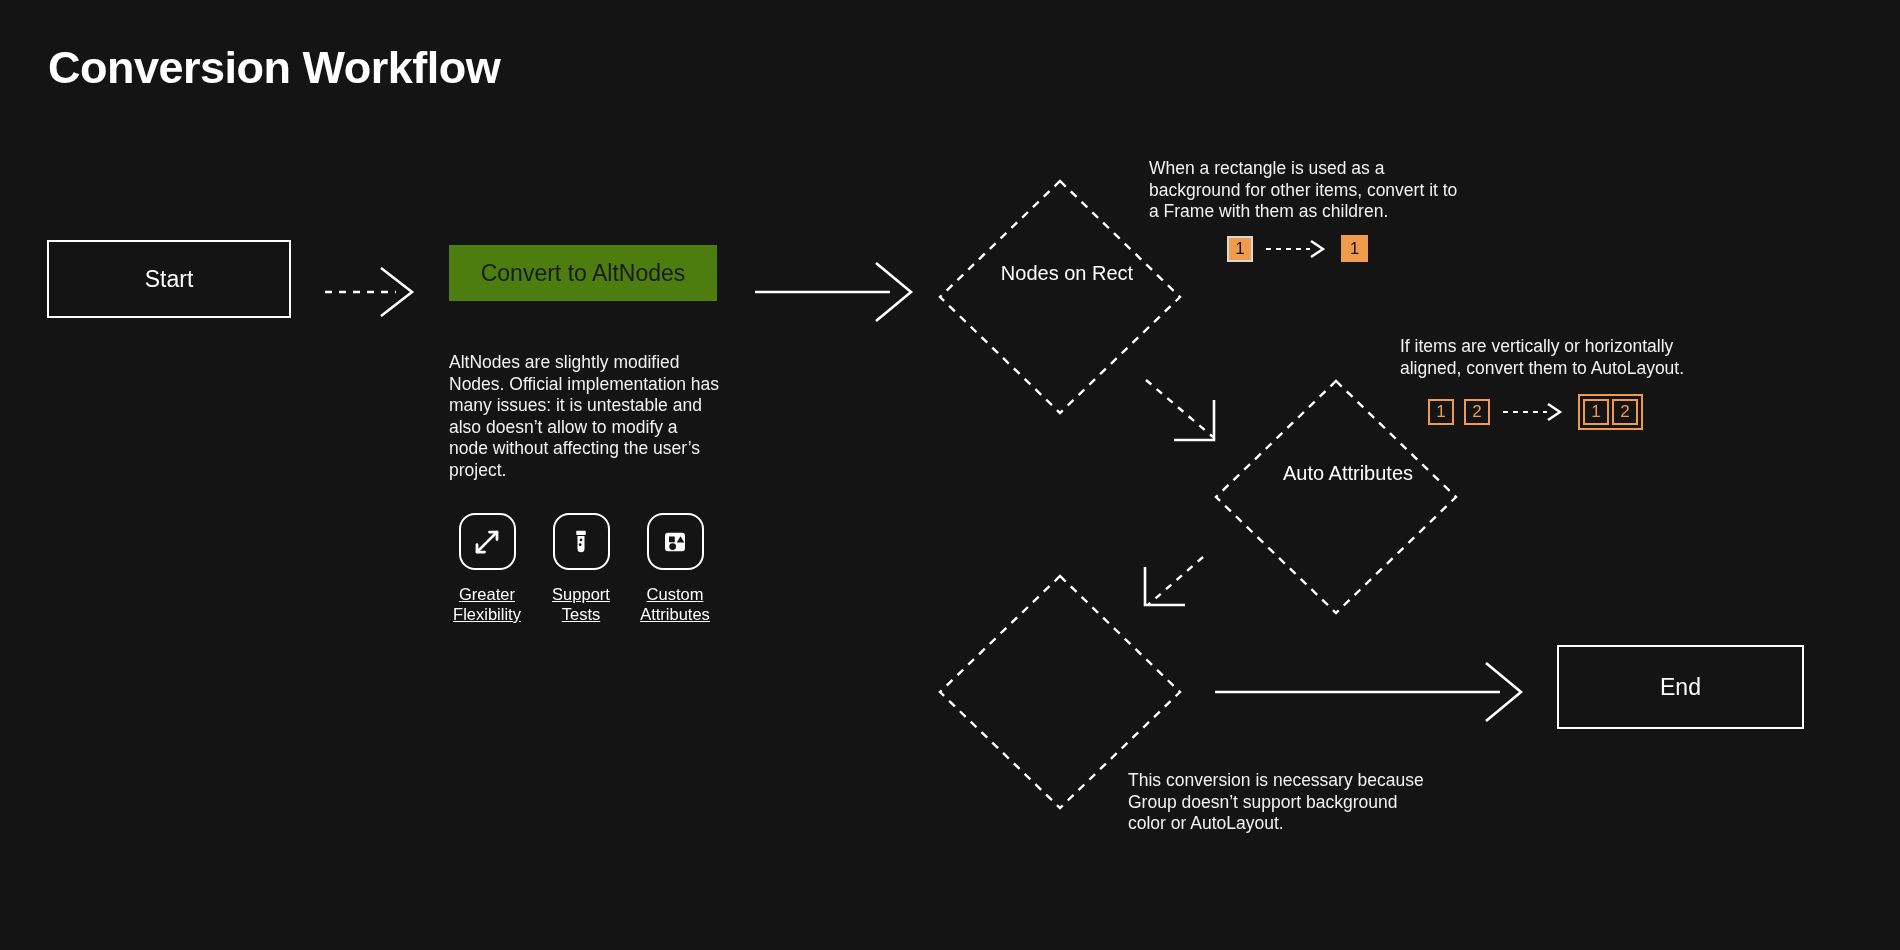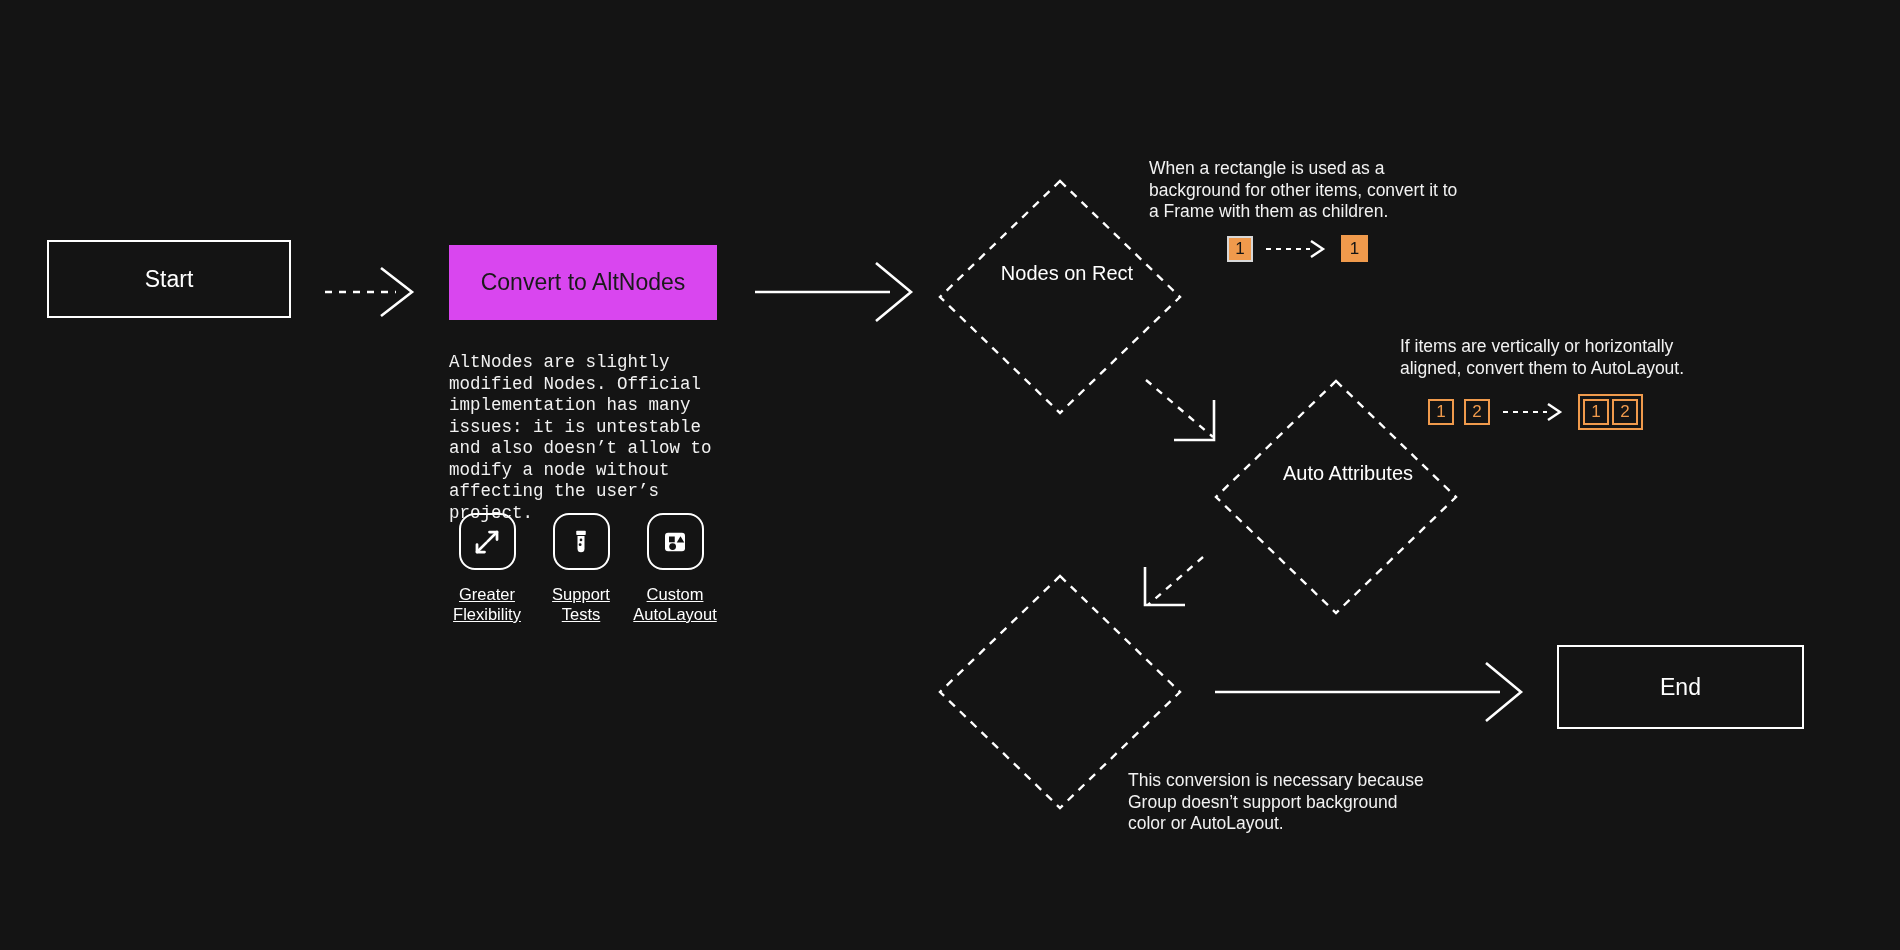--- a/index.html
+++ b/index.html
@@ -44,39 +44,38 @@
     color: #ffffff;
   }
   #start-box { left: 47px; top: 240px; width: 240px; height: 74px; }
   #end-box   { left: 1557px; top: 645px; width: 243px; height: 80px; }
 
   
   #convert-box {
     left: 449px;
     top: 245px;
     width: 268px;
-    height: 75px;
-    background: #d946ef;
+    height: 56px;
+    background: #4d7c0f;
     display: flex;
     align-items: center;
     justify-content: center;
     font-size: 23px;
     color: #1a1a1a;
     white-space: nowrap;
   }
 
   
   #convert-desc {
     left: 449px;
     top: 352px;
     width: 272px;
     font-size: 17.5px;
     line-height: 21.5px;
     color: #f2f2f2;
-    font-family: Liberation Mono, monospace;
   }
 
   
   #features {
     left: 452px;
     top: 513px;
     display: flex;
     gap: 24px;
   }
   .feature { width: 70px; display: flex; flex-direction: column; align-items: center; }
@@ -162,20 +161,21 @@
     left: 0; top: 0;
     width: 1900px; height: 950px;
     pointer-events: none;
   }
 </style>
 </head>
 <body>
 
 <div id="canvas">
 
+  <div class="abs" id="page-title">Conversion Workflow</div>
 
   <svg id="arrows" viewBox="0 0 1900 950">
 
     <g>
       <line x1="325" y1="292" x2="396" y2="292" stroke="#ffffff" stroke-width="2.4" stroke-dasharray="7 7"></line>
       <polyline points="381,268 412,292 381,316" fill="none" stroke="#ffffff" stroke-width="2.6" stroke-linecap="butt" stroke-linejoin="miter"></polyline>
     </g>
 
     <g>
       <line x1="755" y1="292" x2="890" y2="292" stroke="#ffffff" stroke-width="2.4"></line>
@@ -243,21 +243,21 @@
     <div class="feature">
       <div class="feature-icon">
         <svg width="30" height="30" viewBox="0 0 24 24">
           <rect x="4" y="4.6" width="16" height="14.8" rx="2.4" fill="#ffffff"></rect>
           <rect x="7.2" y="7.6" width="4.6" height="4.6" fill="#141414"></rect>
           <polygon points="16.4,7.3 19.4,12.3 13.4,12.3" fill="#141414"></polygon>
           <circle cx="10.1" cy="15.6" r="2.7" fill="#141414"></circle>
         </svg>
       </div>
       <div class="feature-label">Custom
-AutoLayout</div>
+Attributes</div>
     </div>
 
   </div>
 
   <div class="abs" id="d-nodes-rect">
     <div class="diamond-label">Nodes on Rect</div>
   </div>
   <div class="abs" id="d-auto-auto">
     <div class="diamond-label">Auto Attributes</div>
   </div>

